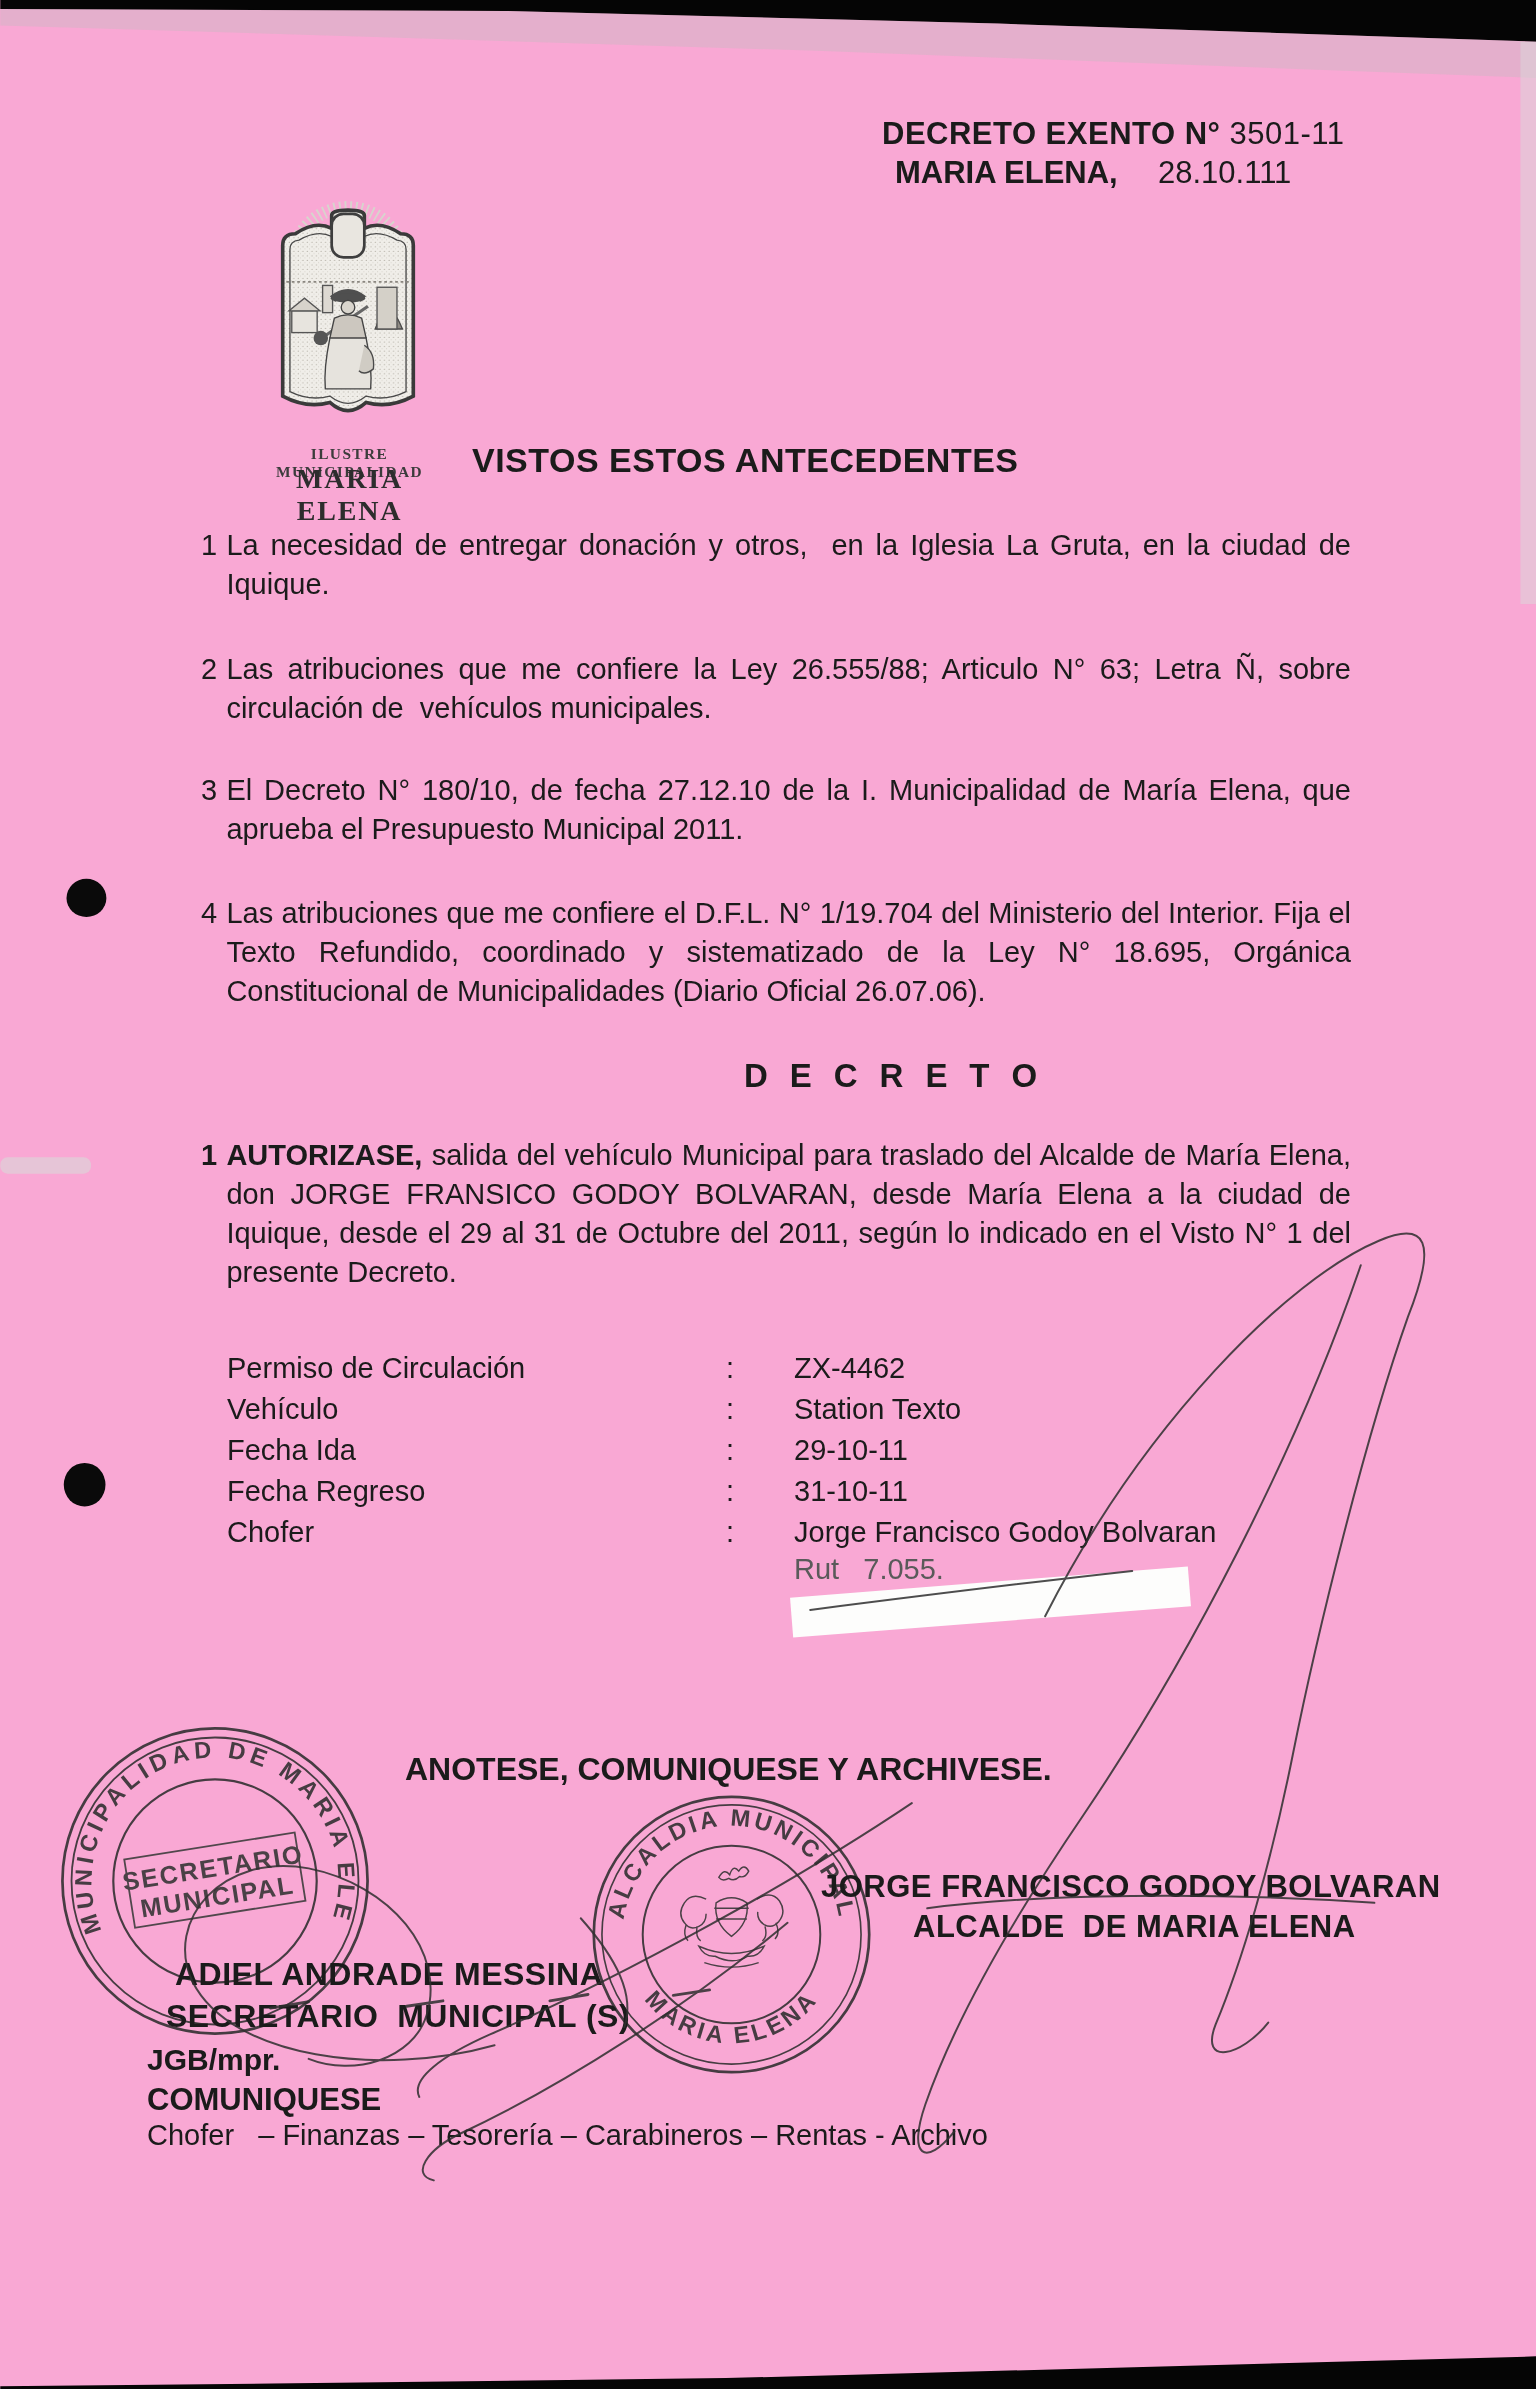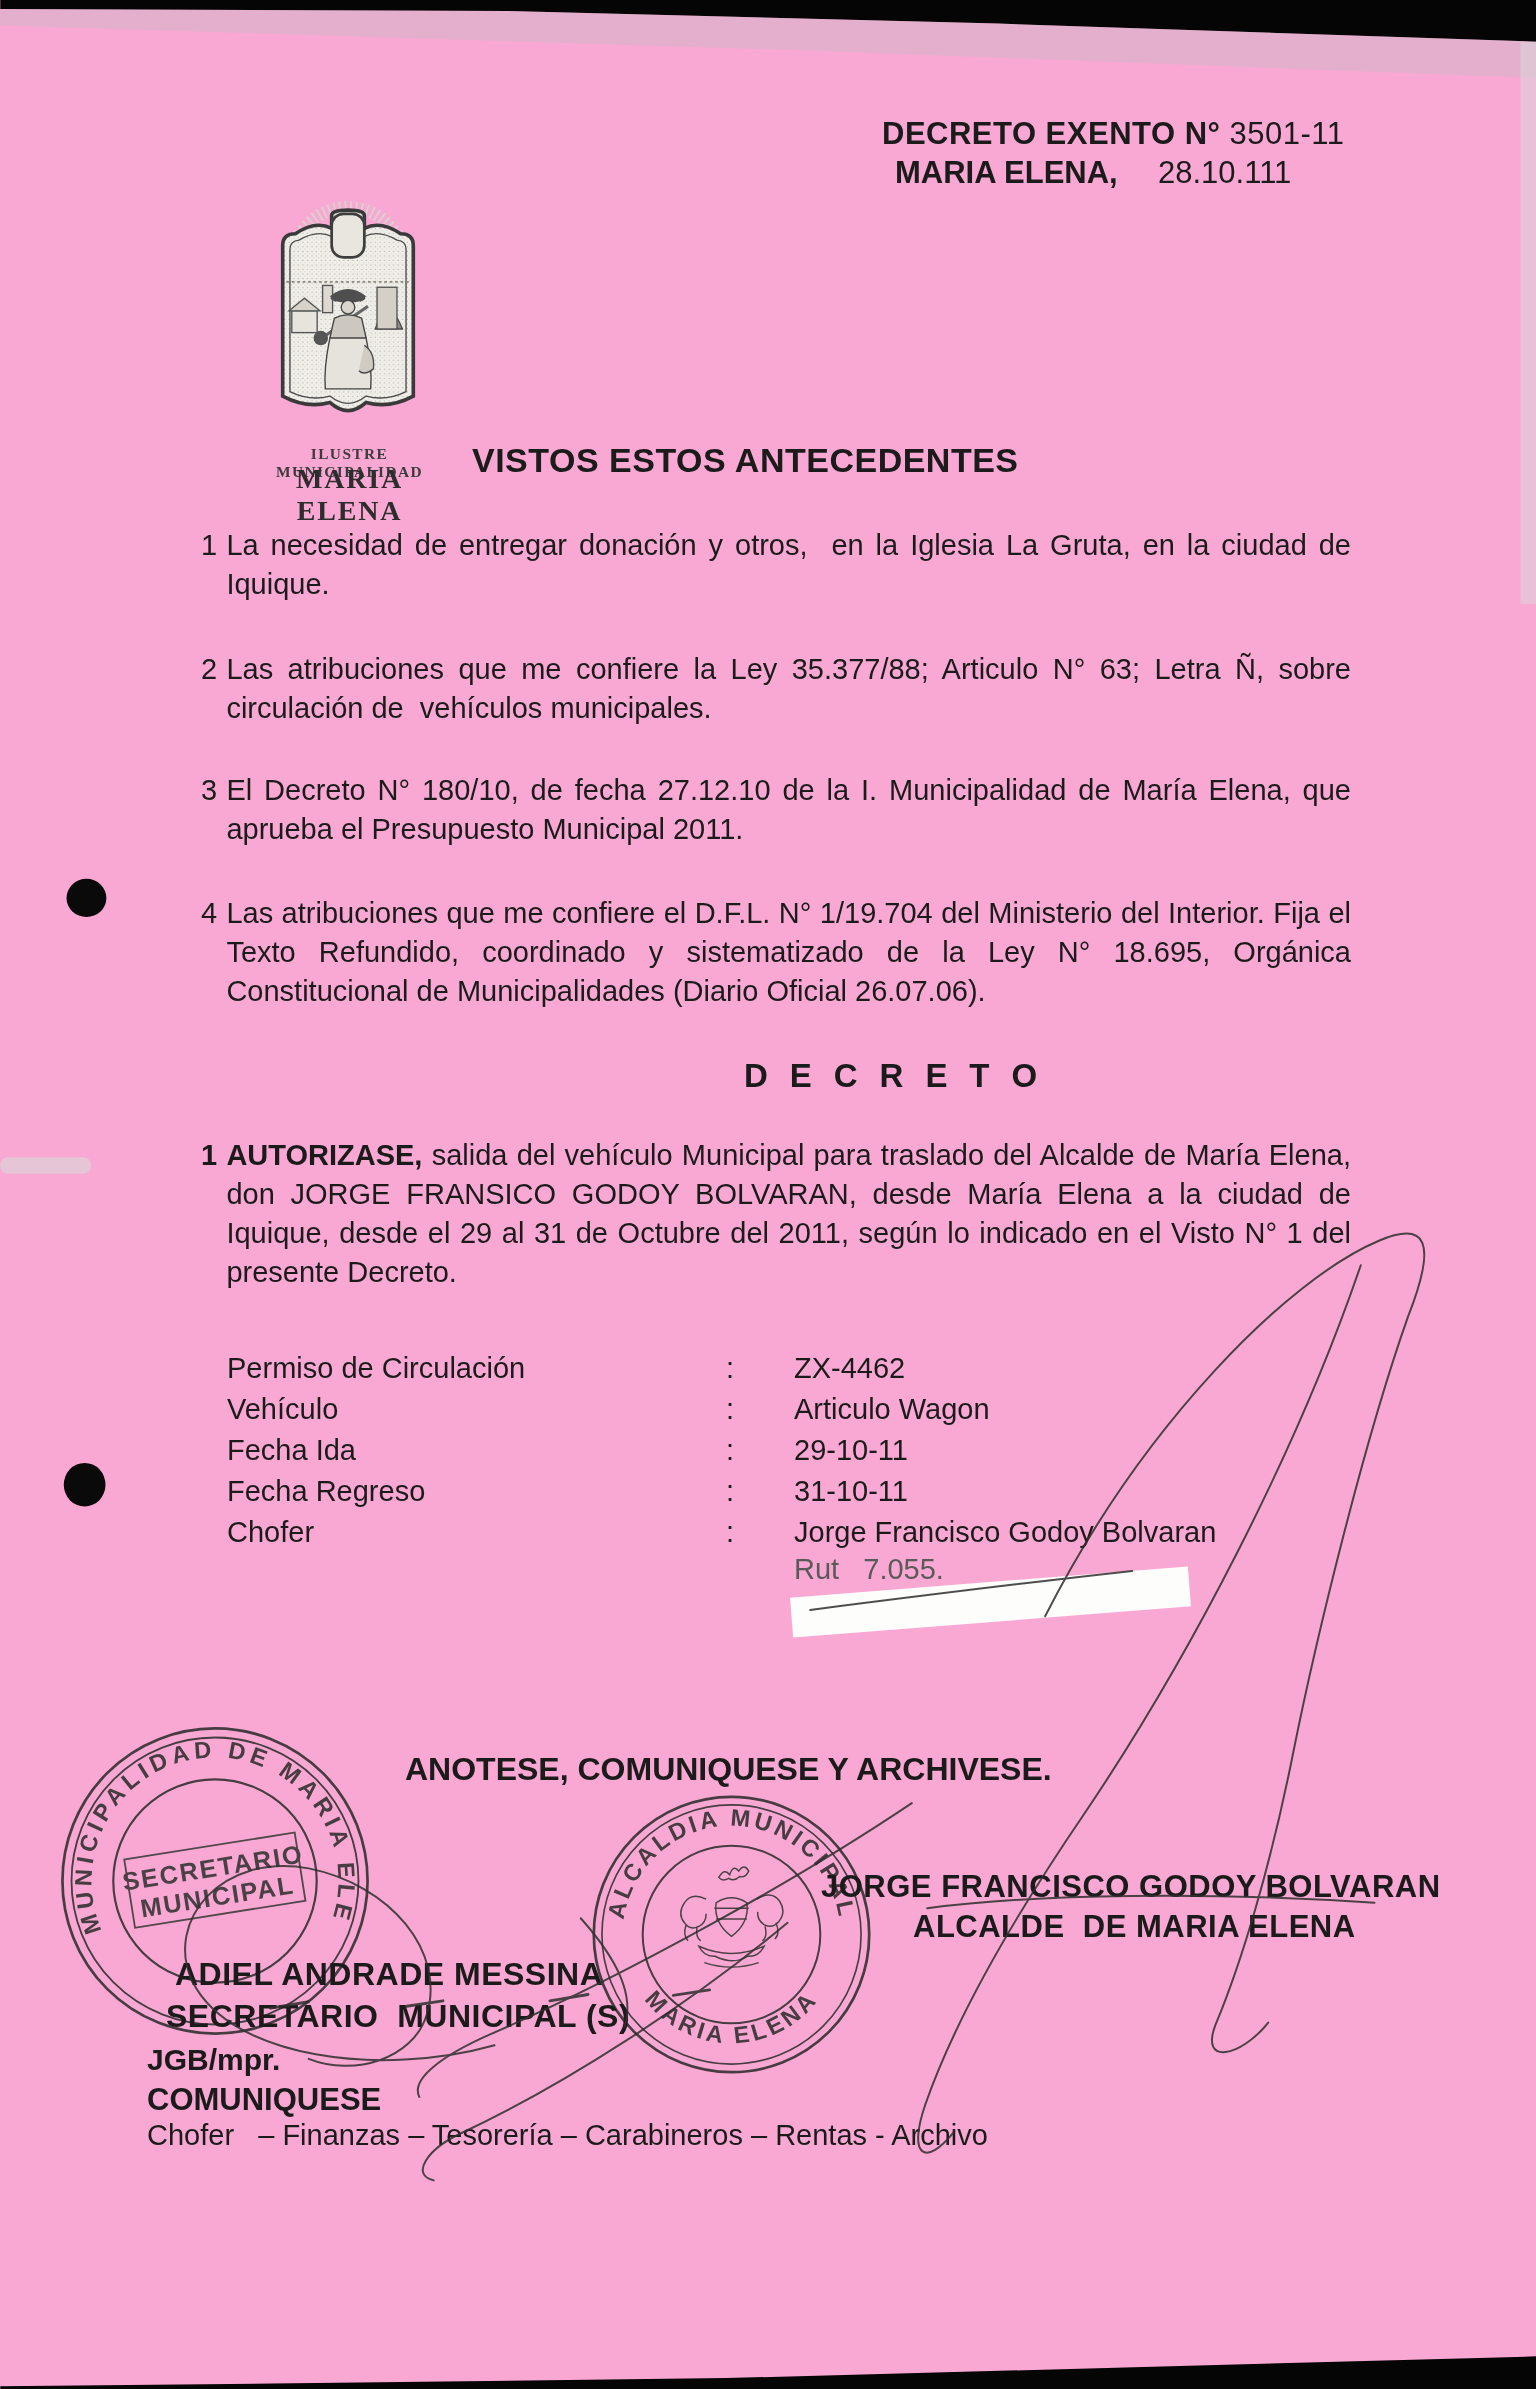--- a/index.html
+++ b/index.html
@@ -71,21 +71,21 @@
   <div class="abs seal-cap2" style="left:245px; top:463px;">MARIA ELENA</div>
 
   <div class="abs vistos-title" style="left:472px; top:441px;">VISTOS ESTOS ANTECEDENTES</div>
 
   <div class="abs num-item" style="left:201px; top:526px; width:1150px;">
     <span class="num">1</span>
     <div class="par pre" style="flex:1;">La necesidad de entregar donación y otros,  en la Iglesia La Gruta, en la ciudad de Iquique.</div>
   </div>
   <div class="abs num-item" style="left:201px; top:650px; width:1150px;">
     <span class="num">2</span>
-    <div class="par pre" style="flex:1;">Las atribuciones que me confiere la Ley 35.377/88; Articulo N° 63; Letra Ñ, sobre circulación de  vehículos municipales.</div>
+    <div class="par pre" style="flex:1;">Las atribuciones que me confiere la Ley 26.555/88; Articulo N° 63; Letra Ñ, sobre circulación de  vehículos municipales.</div>
   </div>
   <div class="abs num-item" style="left:201px; top:771px; width:1150px;">
     <span class="num">3</span>
     <div class="par pre" style="flex:1;">El Decreto N° 180/10, de fecha 27.12.10 de la I. Municipalidad de María Elena, que aprueba el Presupuesto Municipal 2011.</div>
   </div>
   <div class="abs num-item" style="left:201px; top:894px; width:1150px;">
     <span class="num">4</span>
     <div class="par pre" style="flex:1;">Las atribuciones que me confiere el D.F.L. N° 1/19.704 del Ministerio del Interior. Fija el Texto Refundido, coordinado y sistematizado de la Ley N° 18.695, Orgánica Constitucional de Municipalidades (Diario Oficial 26.07.06).</div>
   </div>
 
@@ -95,21 +95,21 @@
     <span class="num b">1</span>
     <div class="par" style="flex:1;"><span class="b">AUTORIZASE,</span><span class="pre"> salida del vehículo Municipal para traslado del Alcalde de María Elena, don JORGE FRANSICO GODOY BOLVARAN, desde María Elena a la ciudad de Iquique, desde el 29 al 31 de Octubre del 2011, según lo indicado en el Visto N° 1 del presente Decreto.</span></div>
   </div>
 
   <div class="abs details" style="left:227px; top:1352px; width:998px;">
     <span>Permiso de Circulación</span>
       <span>:</span>
       <span>ZX-4462</span>
     <span>Vehículo</span>
       <span>:</span>
-      <span>Articulo Wagon</span>
+      <span>Station Texto</span>
     <span>Fecha Ida</span>
       <span>:</span>
       <span>29-10-11</span>
     <span>Fecha Regreso</span>
       <span>:</span>
       <span>31-10-11</span>
     <span>Chofer</span>
       <span>:</span>
       <span>Jorge Francisco Godoy Bolvaran</span>
   </div>

